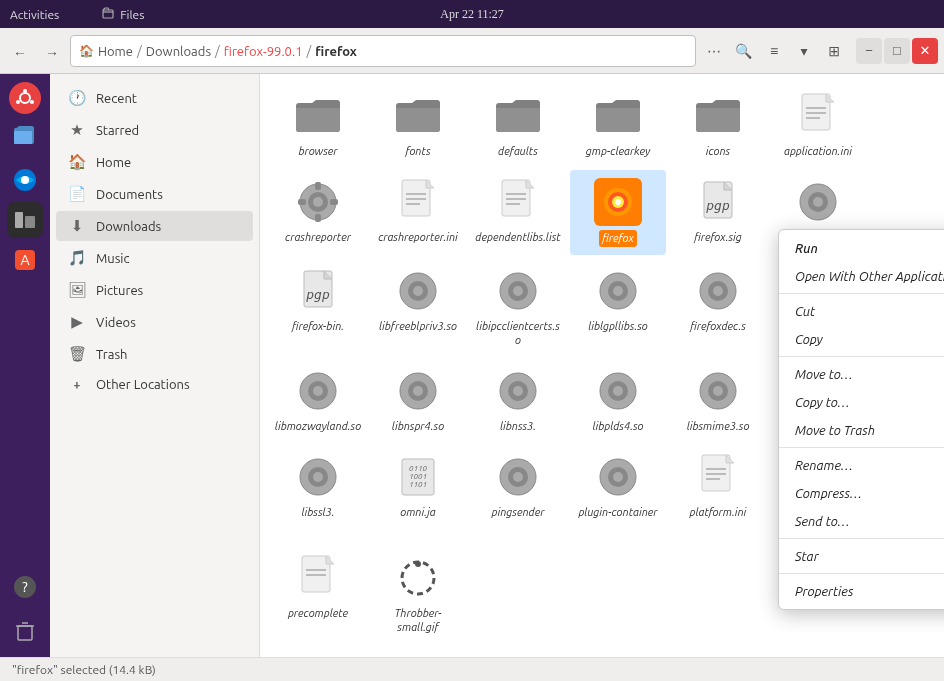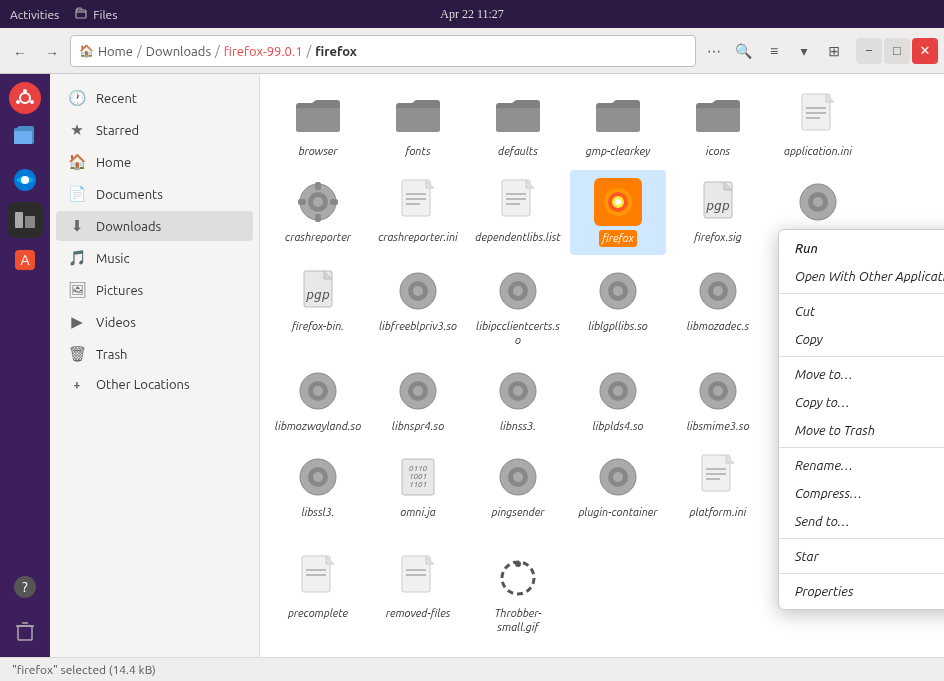--- a/index.html
+++ b/index.html
@@ -211,21 +211,21 @@
       width: 48px; height: 48px;
       display: flex; align-items: center; justify-content: center;
     }
   </style>
 </head>
 <body>
 
 <div class="top-bar">
   <div class="top-bar-left">
     <span>Activities</span>
-    <span style="display:flex;align-items:center;gap:4px;">
+    <span style="display:flex;align-items:center;gap:4px;margin-left:27px;">
       <svg width="14" height="14" viewBox="0 0 14 14">
           <rect x="1" y="3" width="10" height="8" rx="1" fill="none" stroke="#aaa" stroke-width="1.2"></rect>
           <path d="M1 5h10" stroke="#aaa" stroke-width="1.2"></path>
           <path d="M1 3l2-2h3l1 2" stroke="#aaa" stroke-width="1.2" fill="none"></path>
         </svg>
       <span>Files</span>
     </span>
   </div>
   <div class="top-bar-center">Apr 22  11:27</div>
 </div>
@@ -548,21 +548,21 @@
       </div>
 
       <div class="file-item">
         <div class="file-icon-img">
           <svg width="44" height="44" viewBox="0 0 44 44">
               <circle cx="22" cy="22" r="18" fill="#aaa" stroke="#888" stroke-width="1"></circle>
               <circle cx="22" cy="22" r="10" fill="#888"></circle>
               <circle cx="22" cy="22" r="5" fill="#aaa"></circle>
             </svg>
         </div>
-        <span class="file-name">libmoza­dec.s</span>
+        <span class="file-name">firefox­dec.s</span>
       </div>
 
       <div class="file-item">
         <div class="file-icon-img">
           <svg width="44" height="44" viewBox="0 0 44 44">
               <circle cx="22" cy="22" r="18" fill="#aaa" stroke="#888" stroke-width="1"></circle>
               <circle cx="22" cy="22" r="10" fill="#888"></circle>
               <circle cx="22" cy="22" r="5" fill="#aaa"></circle>
             </svg>
         </div>
@@ -712,32 +712,20 @@
               <rect x="4" y="2" width="28" height="36" rx="2" fill="#f0f0f0" stroke="#ccc" stroke-width="1"></rect>
               <path d="M28 2 L36 10" stroke="#ccc" stroke-width="1" fill="none"></path>
               <path d="M28 2 L28 10 H36" fill="#e0e0e0" stroke="#ccc" stroke-width="1"></path>
               <line x1="8" y1="16" x2="28" y2="16" stroke="#aaa" stroke-width="1.5"></line>
               <line x1="8" y1="21" x2="28" y2="21" stroke="#aaa" stroke-width="1.5"></line>
             </svg>
         </div>
         <span class="file-name">precomplete</span>
       </div>
 
-      <div class="file-item">
-        <div class="file-icon-img">
-          <svg width="40" height="48" viewBox="0 0 40 48">
-              <rect x="4" y="2" width="28" height="36" rx="2" fill="#f0f0f0" stroke="#ccc" stroke-width="1"></rect>
-              <path d="M28 2 L36 10" stroke="#ccc" stroke-width="1" fill="none"></path>
-              <path d="M28 2 L28 10 H36" fill="#e0e0e0" stroke="#ccc" stroke-width="1"></path>
-              <line x1="8" y1="16" x2="28" y2="16" stroke="#aaa" stroke-width="1.5"></line>
-              <line x1="8" y1="21" x2="28" y2="21" stroke="#aaa" stroke-width="1.5"></line>
-            </svg>
-        </div>
-        <span class="file-name">removed-files</span>
-      </div>
 
       <div class="file-item">
         <div class="file-icon-img">
           <svg width="44" height="44" viewBox="0 0 44 44">
             <circle cx="22" cy="22" r="16" fill="none" stroke="#555" stroke-width="3" stroke-dasharray="6,4"></circle>
             <circle cx="22" cy="8" r="3" fill="#555"></circle>
           </svg>
         </div>
         <span class="file-name">Throbber-small.gif</span>
       </div>

